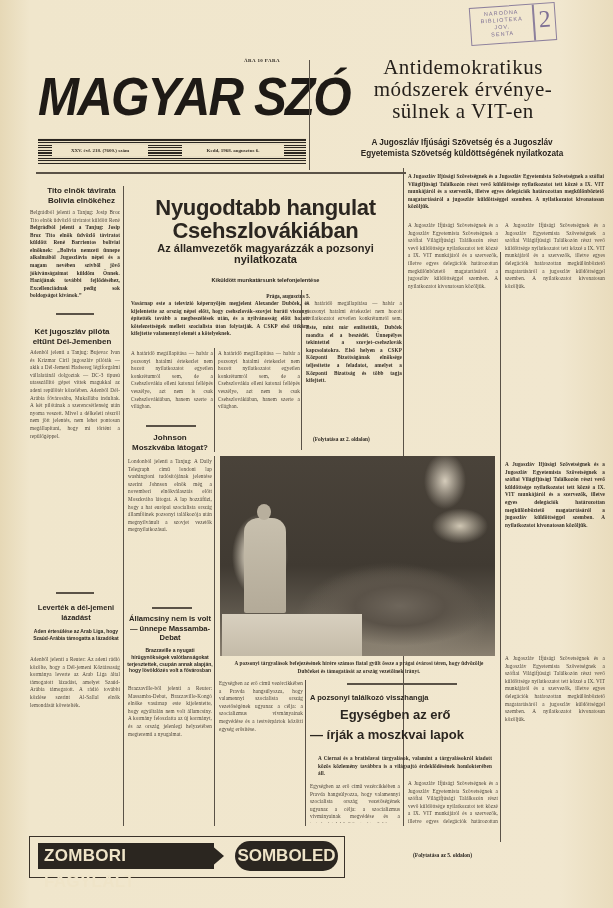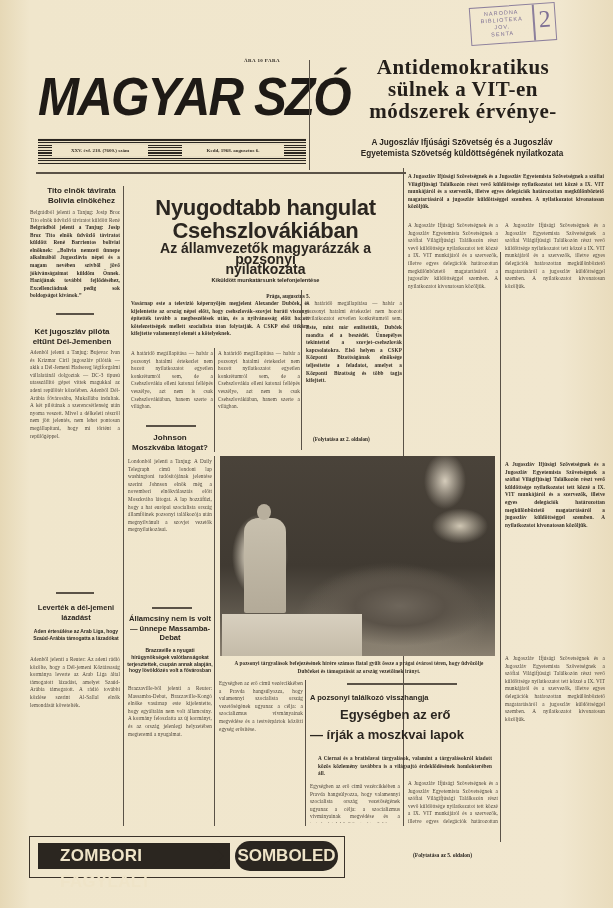--- a/index.html
+++ b/index.html
@@ -14,33 +14,33 @@
   
   .masthead{position:absolute;left:36px;top:58px;width:268px;height:86px;}
   .mast-title{position:absolute;left:2px;top:7px;font-family:"Liberation Sans",sans-serif;font-weight:900;font-style:italic;font-size:53px;letter-spacing:-2px;color:#1e1a16;transform:scaleX(0.93) scaleY(1.02);transform-origin:left top;white-space:nowrap;}
   .price{position:absolute;left:208px;top:0px;font-size:5px;font-weight:bold;letter-spacing:0.4px;}
   .dateband{position:absolute;left:2px;top:80px;width:268px;height:26px;background:repeating-linear-gradient(0deg,#2b2620 0 1.3px,#e9dec3 1.3px 2.6px),repeating-linear-gradient(90deg,#2b2620 0 1.3px,transparent 1.3px 2.6px);}
   .dateband .box{position:absolute;top:7px;height:11px;background:#efe4c8;font-size:5px;line-height:11px;text-align:center;font-weight:bold;color:#3a3229;}
   .stamp{position:absolute;left:470px;top:5px;width:84px;height:36px;border:1.5px solid #8c7f9c;transform:rotate(-4deg);color:#7d6f94;font-family:"Liberation Sans",sans-serif;font-size:5.5px;}
   .stamp .l{position:absolute;left:0;top:3px;width:62px;text-align:center;line-height:7px;letter-spacing:1px;}
   .stamp .div{position:absolute;left:62px;top:0;width:1.5px;height:36px;background:#8c7f9c;}
   .stamp .num{position:absolute;left:68px;top:2px;font-size:24px;font-family:"Liberation Serif",serif;}
-  .lead-head{position:absolute;font-family:"Liberation Serif",serif;font-weight:700;color:#241f1a;white-space:nowrap;text-align:center;letter-spacing:0.5px;}
+  .lead-head{position:absolute;font-family:"Liberation Serif",serif;font-weight:400;color:#241f1a;white-space:nowrap;text-align:center;letter-spacing:0.5px;}
   .photo{position:absolute;left:220px;top:456px;width:275px;height:200px;background:
     radial-gradient(ellipse 40px 60px at 40px 100px,#b9b1a1 0,#b9b1a1 40%,transparent 70%),
     radial-gradient(ellipse 90px 40px at 180px 150px,#6e665b 0,#5a5248 50%,transparent 100%),
     radial-gradient(ellipse 30px 40px at 225px 25px,#d5ccbb 0,transparent 70%),
     radial-gradient(ellipse 40px 25px at 240px 70px,#cfc6b3 0,transparent 70%),
     radial-gradient(ellipse 120px 80px at 170px 170px,#8d8474 0,transparent 80%),
     linear-gradient(180deg,#4a433a 0,#403a32 55%,#615a4f 80%,#8a8070 100%);}
   .photo .figure{position:absolute;left:24px;top:62px;width:42px;height:95px;background:linear-gradient(180deg,#c8c0ae,#b3aa98);border-radius:14px 14px 2px 2px;}
   .photo .figure::before{content:"";position:absolute;left:13px;top:-14px;width:14px;height:16px;border-radius:50%;background:#b8af9d;}
   .photo .table{position:absolute;left:2px;top:158px;width:140px;height:42px;background:linear-gradient(180deg,#d8d0bf,#c4bba8);}
   .ad{position:absolute;left:29px;top:836px;width:314px;height:40px;border:1px solid #3a3229;}
-  .ad-left{position:absolute;left:8px;top:6px;width:170px;height:26px;background:#2b2620;color:#efe4c8;font-family:"Liberation Sans",sans-serif;font-weight:bold;font-size:17px;line-height:26px;padding-left:22px;letter-spacing:0.3px;transform-origin:left top;}
+  .ad-left{position:absolute;left:8px;top:6px;width:170px;height:26px;background:#2b2620;color:#efe4c8;font-family:"Liberation Sans",sans-serif;font-weight:bold;font-size:17px;line-height:26px;padding-left:6px;letter-spacing:0.3px;transform-origin:left top;}
   .ad-arrow{position:absolute;left:180px;top:7px;width:0;height:0;border-top:12px solid transparent;border-bottom:12px solid transparent;border-left:14px solid #2b2620;}
   .ad-right{position:absolute;left:205px;top:4px;width:103px;height:30px;border-radius:16px;background:#2b2620;color:#efe4c8;font-family:"Liberation Sans",sans-serif;font-weight:bold;font-size:17px;line-height:30px;text-align:center;}
 </style>
 </head>
 <body>
 
 <div class="page">
 
   <div class="masthead">
     <div class="price">ÁRA 10 PARA</div>
@@ -63,22 +63,22 @@
   </div>
 
   <div class="rule-v" style="left:309px;top:60px;height:110px;"></div>
   <div class="rule-h" style="left:36px;top:172px;width:370px;height:1.5px;"></div>
   <div class="rule-v" style="left:123px;top:186px;height:640px;"></div>
   <div class="rule-v" style="left:403px;top:168px;height:658px;"></div>
   <div class="rule-v" style="left:500px;top:252px;height:590px;"></div>
 
   <div class="lead-head" style="left:318px;top:56px;width:290px;font-size:21px;line-height:22px;">
     <div>Antidemokratikus</div>
+    <div>módszerek érvénye-</div>
     <div>sülnek a VIT-en</div>
-    <div>módszerek érvénye-</div>
   </div>
   <div class="abs center" style="left:312px;top:137px;width:300px;font-family:'Liberation Sans',sans-serif;font-weight:bold;font-size:8.2px;line-height:11px;color:#2b2620;">
     <div>A Jugoszláv Ifjúsági Szövetség és a Jugoszláv</div>
     <div>Egyetemista Szövetség küldöttségének nyilatkozata</div>
   </div>
   <div class="text-block bold" style="left:408px;top:173px;width:196px;height:46px;">A Jugoszláv Ifjúsági Szövetségnek és a Jugoszláv Egyetemista Szövetségnek a szófiai Világifjúsági Találkozón részt vevő küldöttsége nyilatkozatot tett közzé a IX. VIT munkájáról és a szervezők, illetve egyes delegációk határozottan megkülönböztető magatartásáról a jugoszláv küldöttséggel szemben. A nyilatkozatot kivonatosan közöljük.</div>
   <div class="text-block" style="left:408px;top:222px;width:90px;height:230px;">A Jugoszláv Ifjúsági Szövetségnek és a Jugoszláv Egyetemista Szövetségnek a szófiai Világifjúsági Találkozón részt vevő küldöttsége nyilatkozatot tett közzé a IX. VIT munkájáról és a szervezők, illetve egyes delegációk határozottan megkülönböztető magatartásáról a jugoszláv küldöttséggel szemben. A nyilatkozatot kivonatosan közöljük.</div>
   <div class="text-block" style="left:505px;top:222px;width:100px;height:235px;">A Jugoszláv Ifjúsági Szövetségnek és a Jugoszláv Egyetemista Szövetségnek a szófiai Világifjúsági Találkozón részt vevő küldöttsége nyilatkozatot tett közzé a IX. VIT munkájáról és a szervezők, illetve egyes delegációk határozottan megkülönböztető magatartásáról a jugoszláv küldöttséggel szemben. A nyilatkozatot kivonatosan közöljük.</div>
   <div class="text-block bold" style="left:505px;top:461px;width:100px;height:190px;">A Jugoszláv Ifjúsági Szövetségnek és a Jugoszláv Egyetemista Szövetségnek a szófiai Világifjúsági Találkozón részt vevő küldöttsége nyilatkozatot tett közzé a IX. VIT munkájáról és a szervezők, illetve egyes delegációk határozottan megkülönböztető magatartásáról a jugoszláv küldöttséggel szemben. A nyilatkozatot kivonatosan közöljük.</div>
   <div class="text-block" style="left:505px;top:655px;width:100px;height:168px;">A Jugoszláv Ifjúsági Szövetségnek és a Jugoszláv Egyetemista Szövetségnek a szófiai Világifjúsági Találkozón részt vevő küldöttsége nyilatkozatot tett közzé a IX. VIT munkájáról és a szervezők, illetve egyes delegációk határozottan megkülönböztető magatartásáról a jugoszláv küldöttséggel szemben. A nyilatkozatot kivonatosan közöljük.</div>
@@ -104,21 +104,21 @@
     <div>Leverték a dél-jemeni</div>
     <div>lázadást</div>
   </div>
   <div class="abs center" style="left:30px;top:628px;width:92px;font-family:'Liberation Sans',sans-serif;font-weight:bold;font-size:5px;line-height:7px;">Aden értesülése az Arab Liga, hogy Szaúd-Arábia támogatta a lázadókat</div>
   <div class="text-block" style="left:30px;top:656px;width:90px;height:166px;">Adenből jelenti a Reuter: Az adeni rádió közölte, hogy a Dél-jemeni Köztársaság kormánya leverte az Arab Liga által támogatott lázadást, amelyet Szaúd-Arábia támogatott. A rádió további közlése szerint Al-Sallal elnök lemondását követelték.</div>
 
   <div class="abs center" style="left:128px;top:184px;width:275px;font-family:'Liberation Sans',sans-serif;font-weight:bold;font-size:22px;line-height:23px;color:#2b2620;letter-spacing:-0.3px;margin-top:12px;">
     <div>Nyugodtabb hangulat</div>
     <div>Csehszlovákiában</div>
   </div>
-  <div class="abs center" style="left:128px;top:243px;width:275px;font-family:'Liberation Sans',sans-serif;font-weight:bold;font-size:14px;line-height:10.5px;">
+  <div class="abs center" style="left:128px;top:243px;width:275px;font-family:'Liberation Sans',sans-serif;font-weight:bold;font-size:11px;line-height:10.5px;">
     <div>Az államvezetők magyarázzák a pozsonyi</div>
     <div>nyilatkozata</div>
   </div>
   <div class="abs center" style="left:128px;top:277px;width:275px;font-family:'Liberation Sans',sans-serif;font-weight:bold;font-size:5.6px;">Kiküldött munkatársunk telefonjelentése</div>
   <div class="abs" style="left:238px;top:293px;width:72px;text-align:right;font-size:5.3px;font-weight:bold;">Prága, augusztus 5.</div>
   <div class="text-block bold" style="left:131px;top:300px;width:178px;height:44px;">Vasárnap este a televízió képernyőjén megjelent Alexander Dubček, és kijelentette az ország népei előtt, hogy csehszlovák–szovjet baráti viszonyt építették tovább a megbeszélések után, és a nyilvánosság előtt hozott kötelezettségek mellett szocialista úton folytatják. A CSKP első titkára kifejtette valamennyi elemét a kötelyeknek.</div>
   <div class="text-block" style="left:131px;top:350px;width:82px;height:76px;">A határidő megállapítása — habár a pozsonyi hatalmi értekezlet nem hozott nyilatkozatot egyetlen konkrétumról sem, de a Csehszlovákia elleni katonai fellépés veszélye, azt nem is csak Csehszlovákiában, hanem szerte a világban.</div>
   <div class="text-block" style="left:218px;top:350px;width:82px;height:98px;">A határidő megállapítása — habár a pozsonyi hatalmi értekezlet nem hozott nyilatkozatot egyetlen konkrétumról sem, de a Csehszlovákia elleni katonai fellépés veszélye, azt nem is csak Csehszlovákiában, hanem szerte a világban.</div>
   <div class="rule-v" style="left:214px;top:348px;height:104px;"></div>
   <div class="rule-v" style="left:301px;top:290px;height:160px;"></div>

